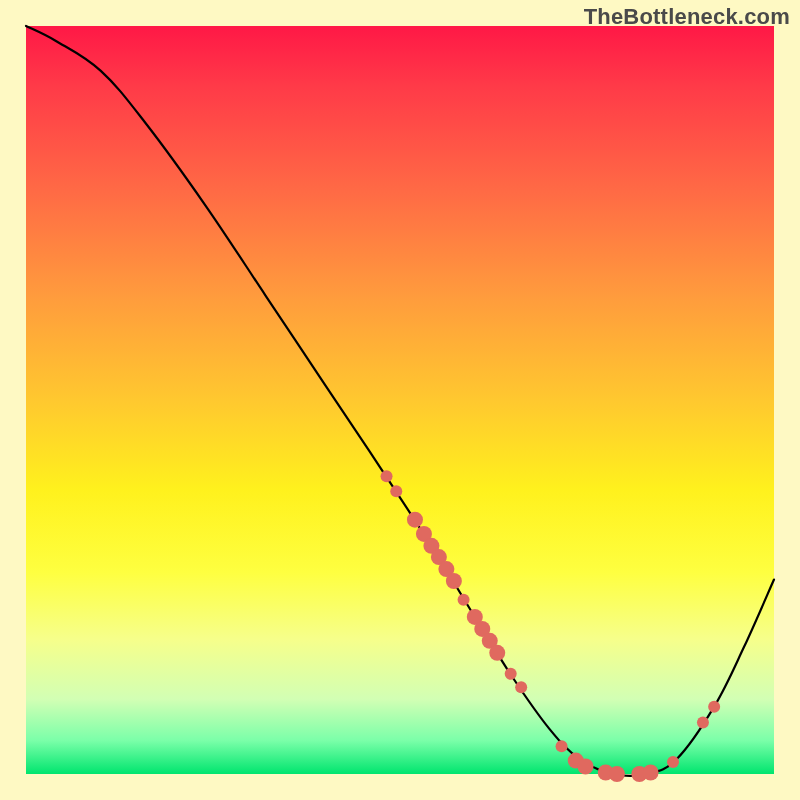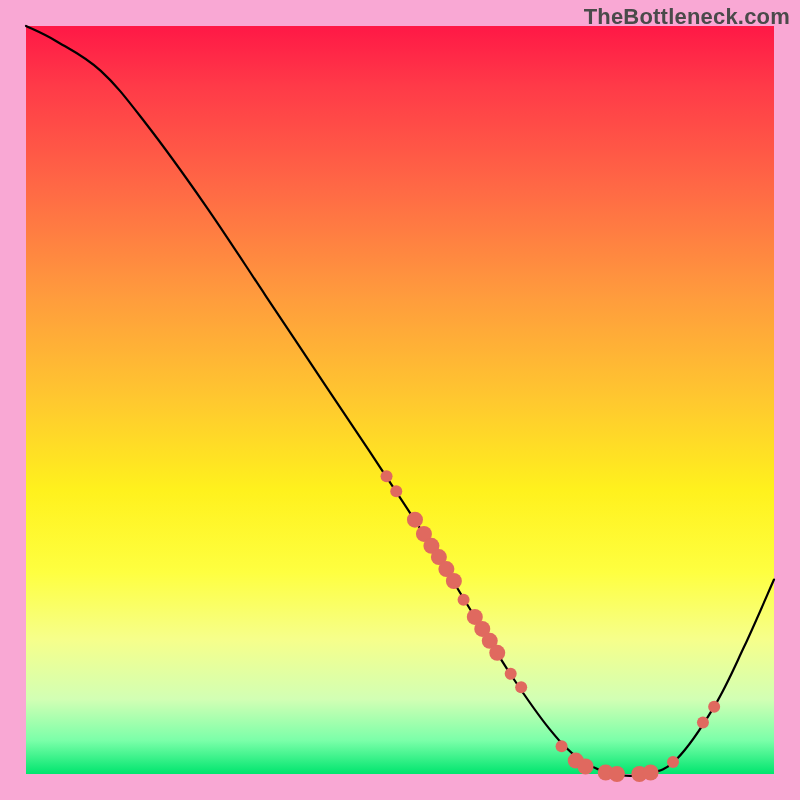--- a/index.html
+++ b/index.html
@@ -8,21 +8,21 @@
     width: 800px;
     height: 800px;
     background: #000;
     overflow: hidden;
     font-family: Arial, Helvetica, sans-serif;
   }
   .stage {
     position: relative;
     width: 800px;
     height: 800px;
-    background: #f9a8d4;
+    background: #fef9c3;
   }
   
   .plot {
     position: absolute;
     left: 26px;
     top: 26px;
     width: 748px;
     height: 748px;
     
     background: linear-gradient(

